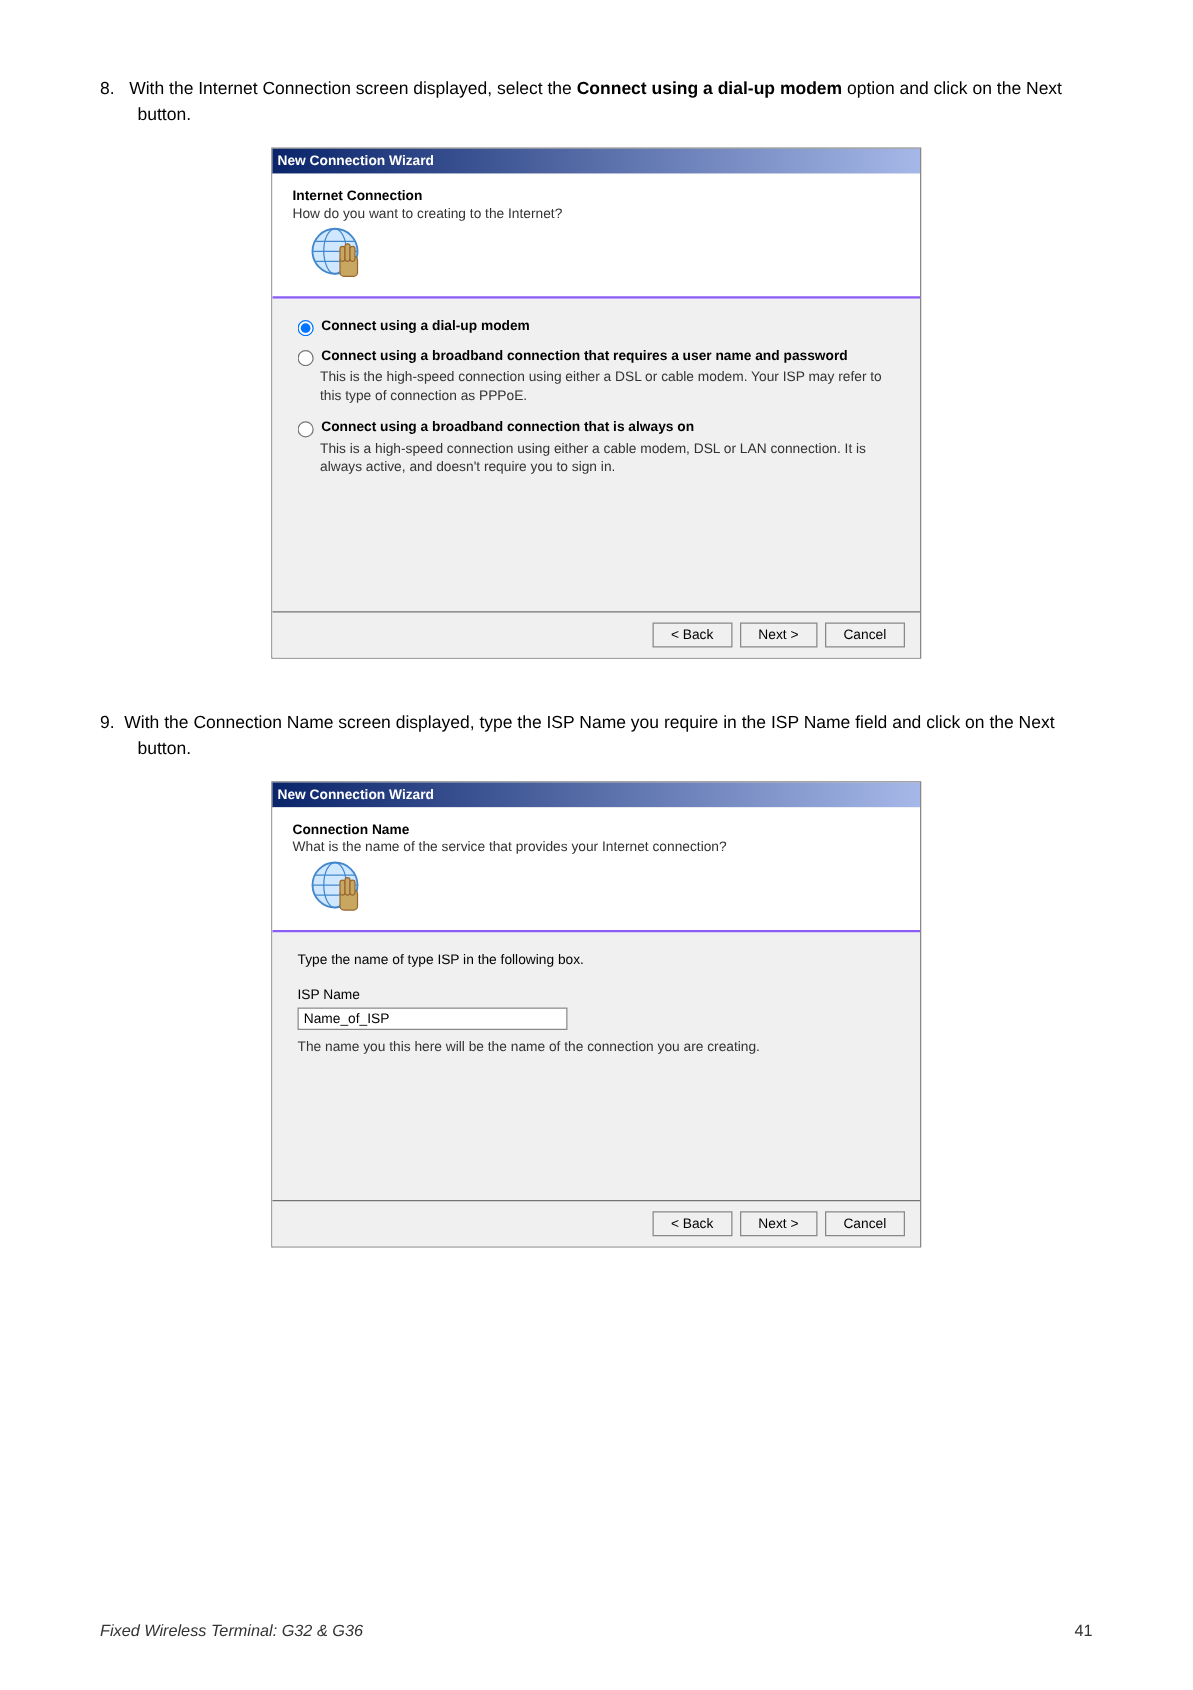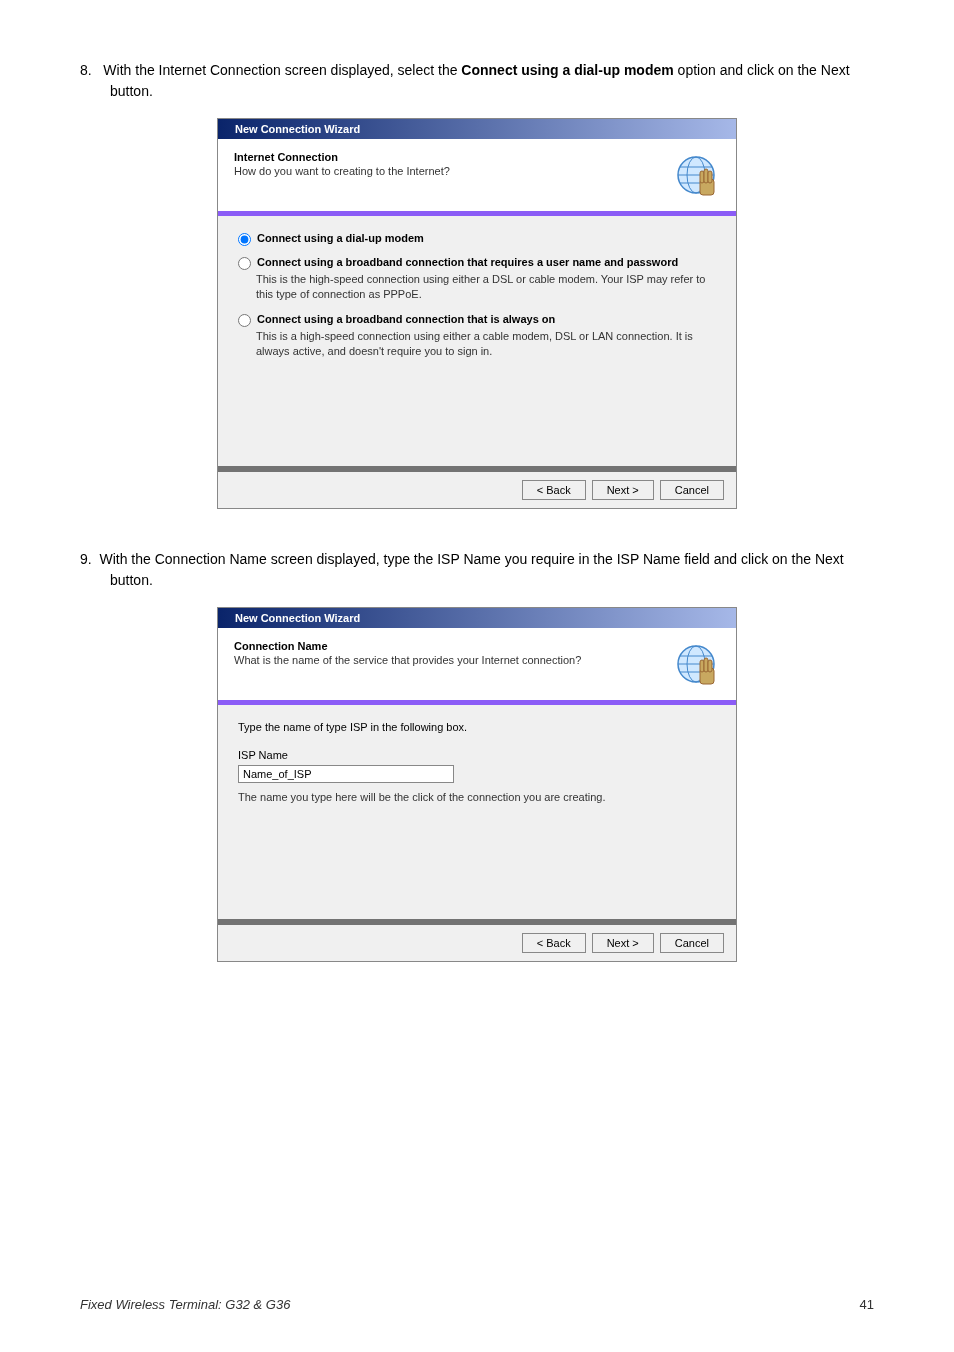--- a/index.html
+++ b/index.html
@@ -37,39 +37,40 @@
       background: #f0f0f0;
       width: 520px;
       margin: 0 auto;
       font-family: 'Tahoma', Arial, sans-serif;
       font-size: 11px;
     }
 
     .wizard-titlebar {
       background: linear-gradient(to right, #0a246a, #a6b8e8);
       color: white;
-      padding: 4px 17px;
+      padding: 4px 4px;
       font-size: 11px;
       font-weight: bold;
       display: flex;
       align-items: center;
     }
 
     .wizard-body {
       background: #f0f0f0;
       padding: 0;
     }
 
     .wizard-header {
       background: white;
       padding: 12px 16px 12px 16px;
       display: flex;
       align-items: flex-start;
       justify-content: space-between;
-      border-bottom: 5px solid #8b5cf6;
+      border-bottom: 2px solid #8b5cf6;
+      flex-direction: column;
     }
 
     .wizard-header-text {
       flex: 1;
     }
 
     .wizard-header-title {
       font-weight: bold;
       font-size: 11px;
       margin-bottom: 2px;
@@ -120,21 +121,21 @@
     }
 
     .radio-desc {
       font-size: 11px;
       color: #333;
       margin-left: 18px;
       line-height: 1.4;
     }
 
     .wizard-footer {
-      border-top: 6px solid #737373;
+      border-top: 1px solid #737373;
       padding: 8px 12px;
       display: flex;
       justify-content: flex-end;
       gap: 6px;
       background: #f0f0f0;
     }
 
     .wizard-btn {
       padding: 3px 14px;
       font-size: 11px;
@@ -293,21 +294,21 @@
               <rect x="36" y="20" width="4" height="12" rx="2" fill="#c8a860" stroke="#996633" stroke-width="1"></rect>
             </svg>
           </div>
         </div>
 
         <div class="wizard-content">
           <p class="isp-label">Type the name of type ISP in the following box.</p>
           <br>
           <p class="isp-label">ISP Name</p>
           <input type="text" class="isp-input" value="Name_of_ISP" style="">
-          <p class="isp-note">The name you type here will be the click of the connection you are creating.</p>
+          <p class="isp-note">The name you this here will be the name of the connection you are creating.</p>
           <div style="height: 100px;"></div>
         </div>
 
         <div class="wizard-footer">
           <button class="wizard-btn">&lt; Back</button>
           <button class="wizard-btn">Next &gt;</button>
           <button class="wizard-btn">Cancel</button>
         </div>
       </div>
     </div>

